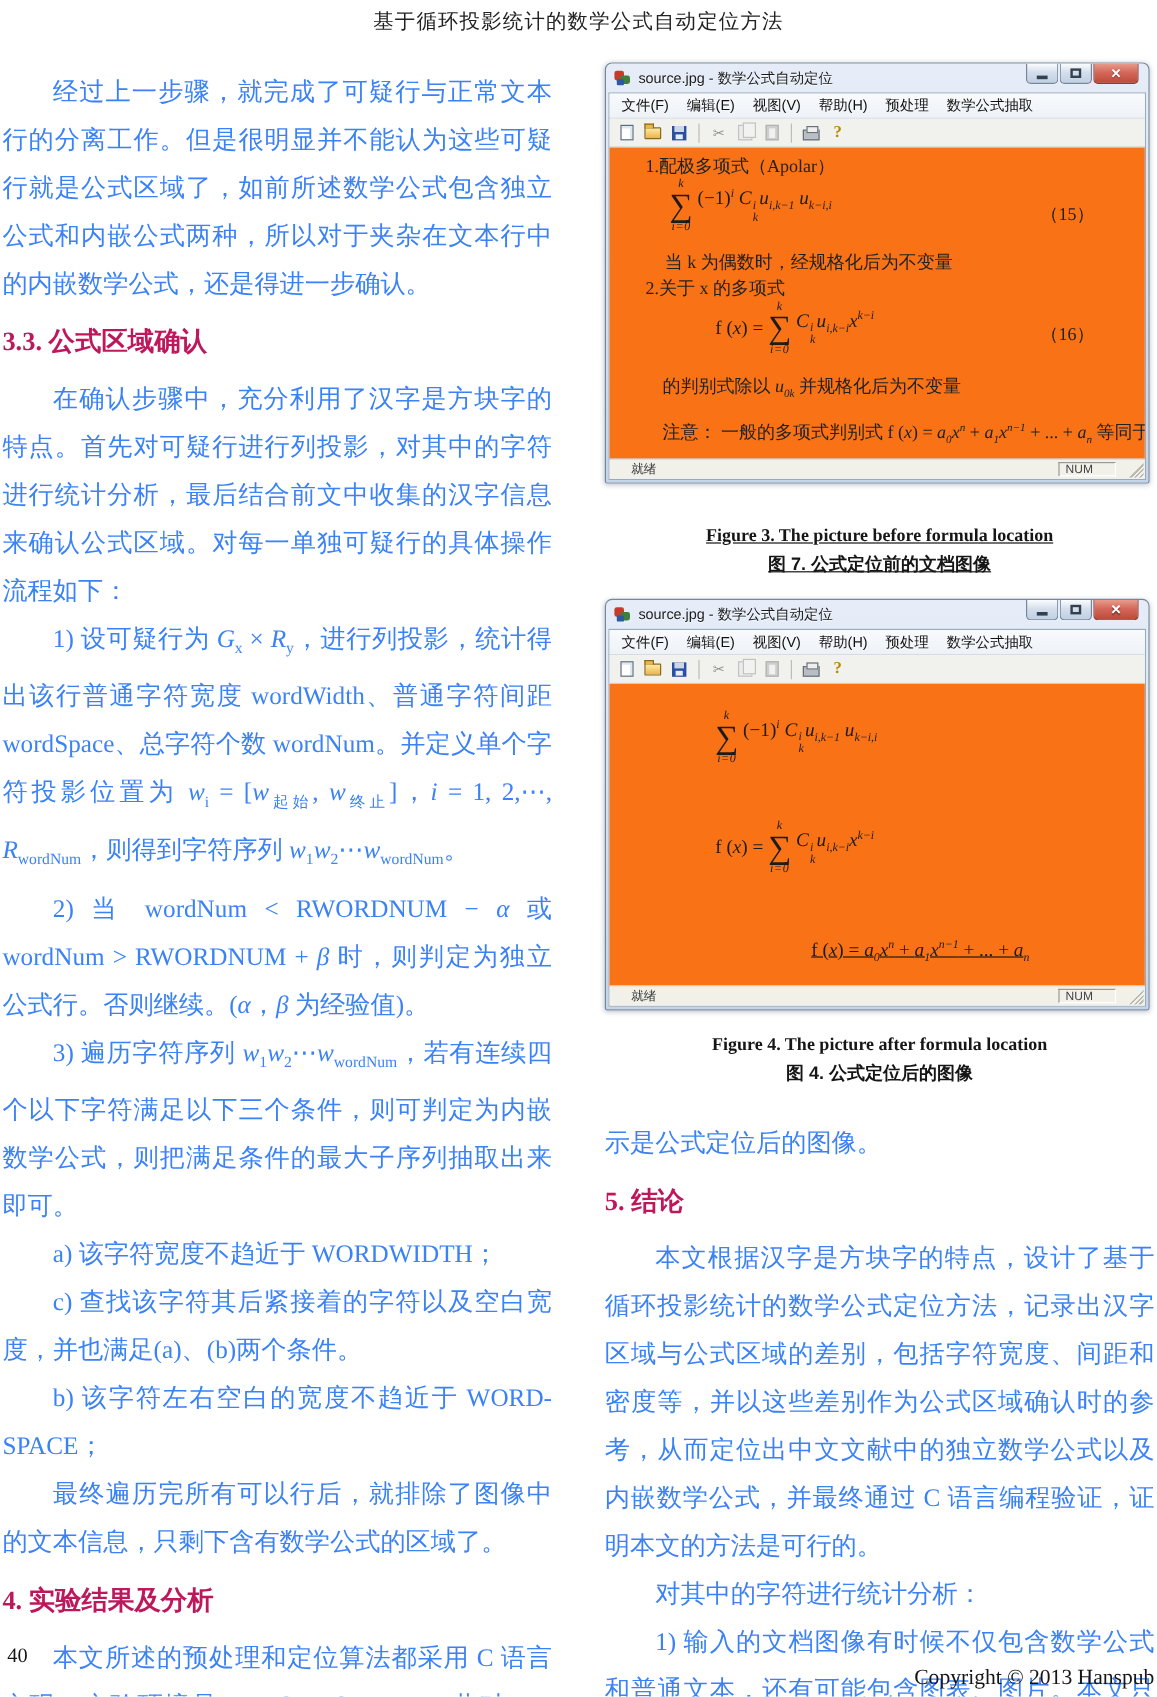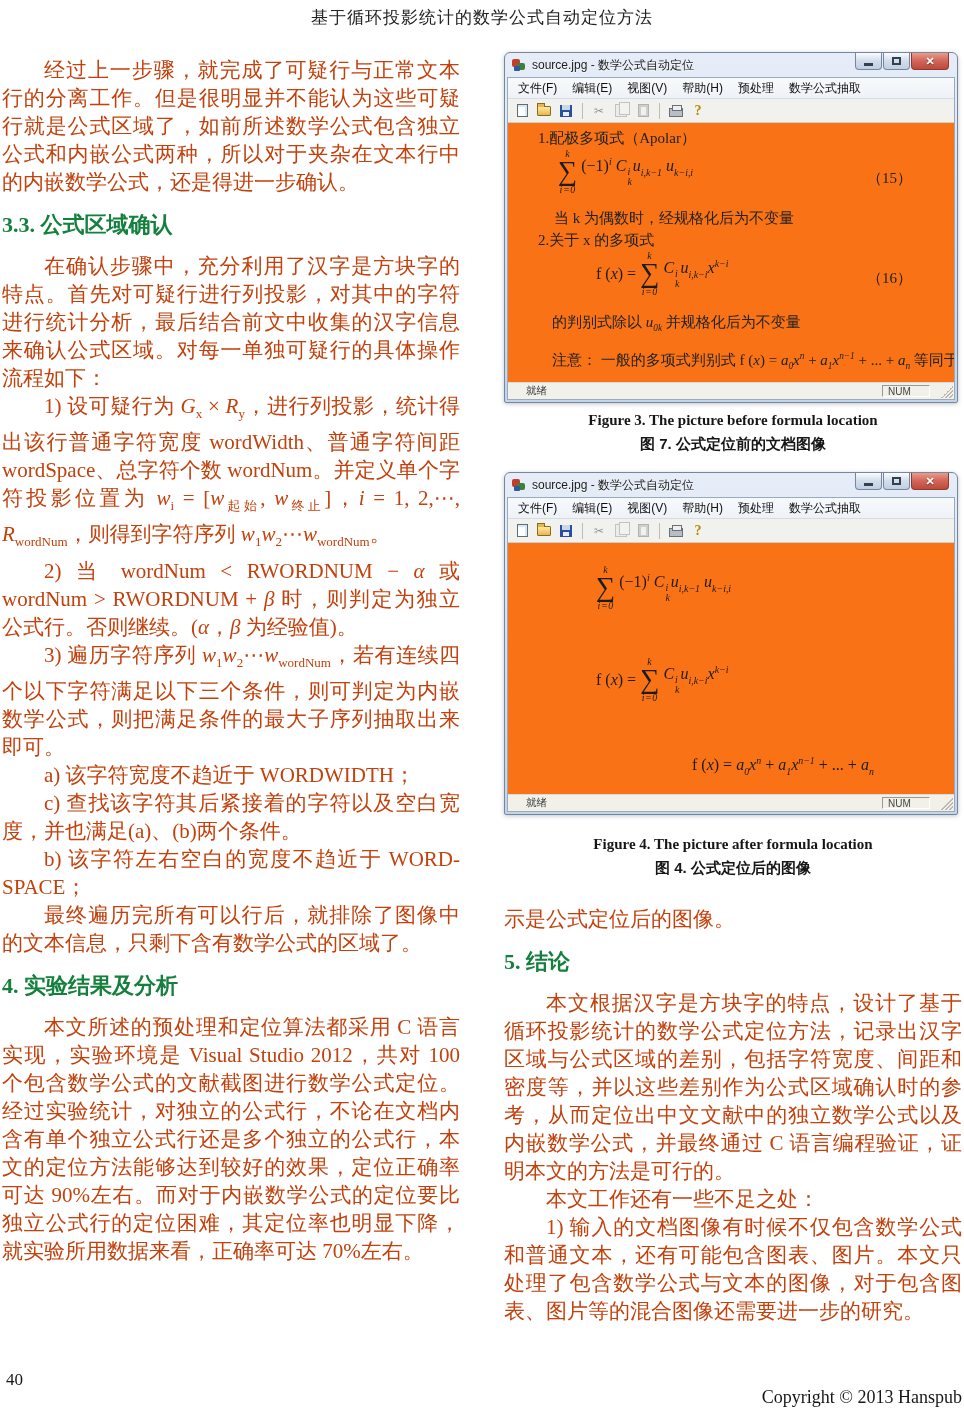--- a/index.html
+++ b/index.html
@@ -10,27 +10,27 @@
     font-family:"Liberation Serif", serif; color:#161616;
   }
   .header-title {
     position:absolute; top:6px; left:0; width:100%;
     text-align:center; font-size:17px; letter-spacing:1px; color:#222;
   }
   
   .col-left  { position:absolute; left:2px;  top:56px; width:458px; }
   .col-right { position:absolute; left:504px; top:52px; width:458px; }
   .para {
-    font-size:21px; line-height:28px; text-align:justify; text-indent:2em;
-    color:#c2410c;
+    font-size:21px; line-height:40px; text-align:justify; text-indent:2em;
+    color:#3b82f6;
   }
   .para.noindent { text-indent:0; }
   .h-sec {
     font-size:22px; font-weight:bold; line-height:30px; text-indent:0;
-    margin:14px 0 12px; color:#15803d;
+    margin:14px 0 12px; color:#be185d;
     font-family:"Liberation Serif", serif;
   }
   .para sub, .para sup { font-size:0.62em; }
   .it { font-style:italic; }
   .ss {
     display:inline-flex; flex-direction:column; align-items:flex-start;
     font-size:0.62em; line-height:1.05; vertical-align:-0.35em;
     font-style:italic; margin:0 1px;
   }
   
@@ -240,21 +240,21 @@
           <div class="doc-line" style="top:228px; left:44px;"><span>注意：  一般的多项式判别式 f (</span><span class="it">x</span><span>) = </span><span class="it">a</span><sub>0</sub><span class="it">x</span><sup>n</sup><span> + </span><span class="it">a</span><sub>1</sub><span class="it">x</span><sup>n−1</sup><span> + ... + </span><span class="it">a</span><sub>n</sub><span> 等同于</span></div>
         </div>
         <div class="statusbar">
           <span>就绪</span>
           <span class="num-box">NUM</span>
           <span class="grip"></span>
         </div>
       </div>
     </div>
 
-    <div class="fig-cap mt" style="margin-top:6px;">
+    <div class="fig-cap mt" style="margin-top:33px;text-decoration:underline;">
       <div class="en">Figure 3. The picture before formula location</div>
       <div class="zh">图 7. 公式定位前的文档图像</div>
     </div>
 
     <div class="window w2" style="margin-top:17px;">
       <div class="titlebar">
         <span class="app-icon">
             <span class="b1"></span>
             <span class="b2"></span>
             <span class="b3"></span>
@@ -324,40 +324,40 @@
             <span class="bigsum">
               <span class="lim">k</span>
               <span class="sg">∑</span>
               <span class="lim">i=0</span>
             </span>
             <span><span class="it">C</span><span class="ss">
                   <span>i</span>
                   <span>k</span>
                 </span><span class="it">u</span><sub>i,k−i</sub><span class="it">x</span><sup>k−i</sup></span>
           </div>
-          <div class="doc-eq" style="top:212px; left:184px;">
+          <div class="doc-eq" style="top:212px; left:168px;text-decoration:underline;">
             <span><span>f (</span><span class="it">x</span><span>) = </span><span class="it">a</span><sub>0</sub><span class="it">x</span><sup>n</sup><span> + </span><span class="it">a</span><sub>1</sub><span class="it">x</span><sup>n−1</sup><span> + ... + </span><span class="it">a</span><sub>n</sub></span>
           </div>
         </div>
         <div class="statusbar">
           <span>就绪</span>
           <span class="num-box">NUM</span>
           <span class="grip"></span>
         </div>
       </div>
     </div>
 
     <div class="fig-cap" style="margin-top:18px;">
       <div class="en">Figure 4. The picture after formula location</div>
       <div class="zh">图 4. 公式定位后的图像</div>
     </div>
 
     <p class="para noindent" style="margin-top:26px;">示是公式定位后的图像。</p>
     <div class="h-sec">5. 结论</div>
     <p class="para">本文根据汉字是方块字的特点，设计了基于循环投影统计的数学公式定位方法，记录出汉字区域与公式区域的差别，包括字符宽度、间距和密度等，并以这些差别作为公式区域确认时的参考，从而定位出中文文献中的独立数学公式以及内嵌数学公式，并最终通过 C 语言编程验证，证明本文的方法是可行的。</p>
-    <p class="para">本文工作还有一些不足之处：</p>
+    <p class="para">对其中的字符进行统计分析：</p>
     <p class="para">1) 输入的文档图像有时候不仅包含数学公式和普通文本，还有可能包含图表、图片。本文只处理了包含数学公式与文本的图像，对于包含图表、图片等的混合图像还需要进一步的研究。</p>
   </div>
 
   <div class="footer-page">40</div>
   <div class="footer-copy">Copyright © 2013 Hanspub</div>
 
 </div>
 
 </body></html>

